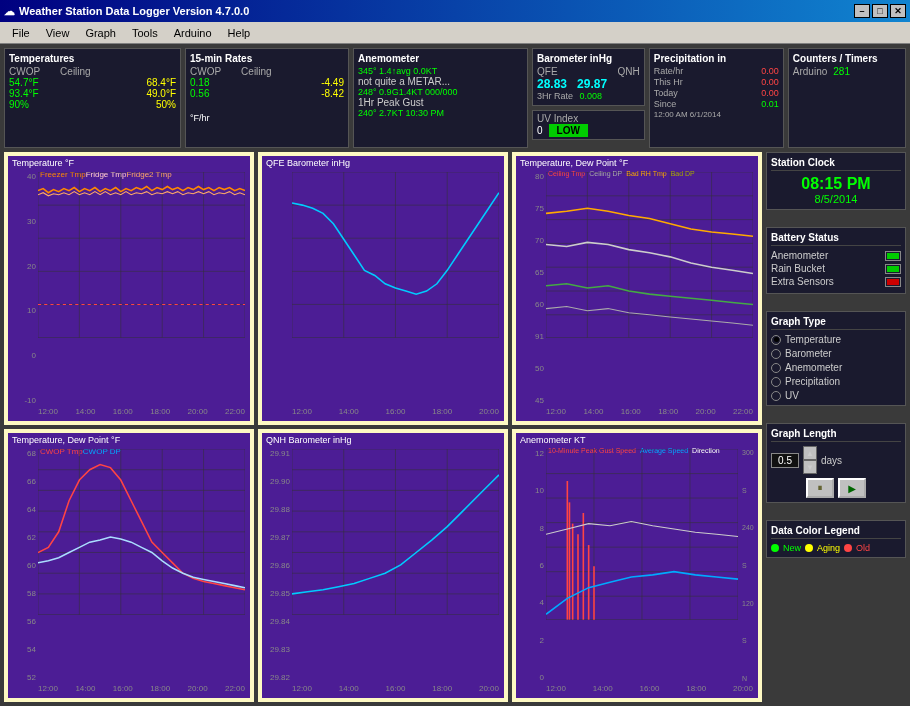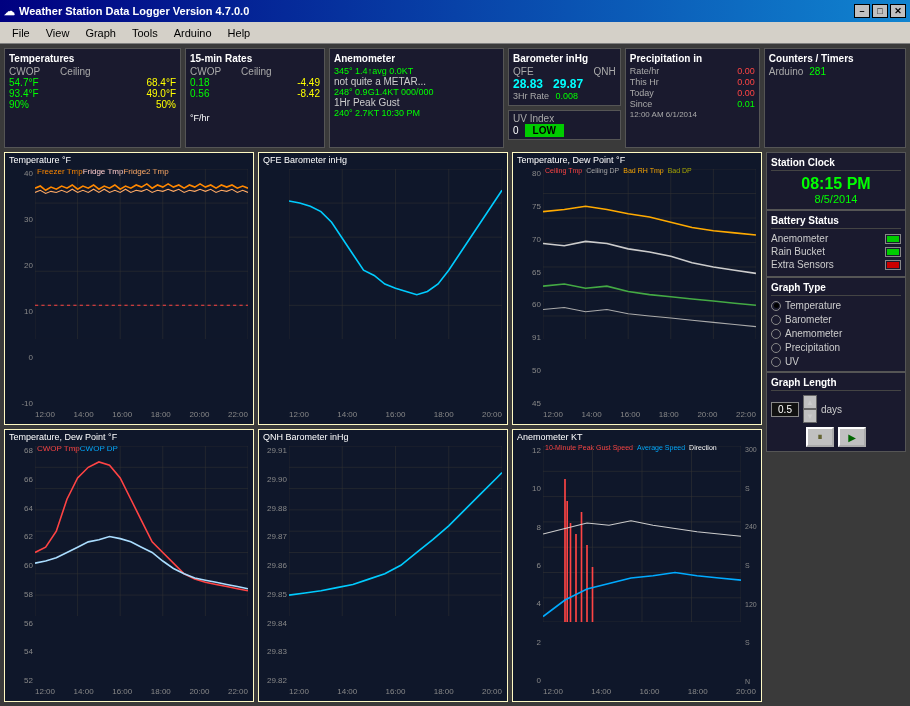--- a/index.html
+++ b/index.html
@@ -71,21 +71,21 @@
       color: #00ff00;
       font-size: 10px;
     }
     .panel-title {
       color: #ffffff;
       font-size: 10px;
       font-weight: bold;
       margin-bottom: 2px;
     }
     #panel-temp { width: 177px; }
-    #panel-rates { width: 140px; }
+    #panel-rates { width: 164px; }
     #panel-precipitation { width: 135px; }
     #panel-counters { flex: 1; }
     .panel-row { display: flex; justify-content: space-between; }
     .panel-label { color: #aaaaaa; }
     .val-green { color: #00ff00; }
     .val-yellow { color: #ffff00; }
     .val-white { color: #ffffff; }
     .panel-sub { display: flex; gap: 20px; }
     
     .uv-box {
@@ -117,22 +117,22 @@
       flex-direction: column;
       gap: 4px;
       flex: 1;
     }
     .graph-row {
       display: flex;
       gap: 4px;
       flex: 1;
     }
     .graph-panel {
-      background: #0f172a;
-      border: 1px solid #fef9c3;
+      background: #4c1d95;
+      border: 4px solid #fef9c3;
       flex: 1;
       position: relative;
       overflow: hidden;
     }
     .graph-title {
       color: #ffffff;
       font-size: 9px;
       padding: 2px 4px;
       position: absolute;
       top: 0; left: 0; right: 0;
@@ -166,21 +166,21 @@
       position: absolute;
       top: 14px; left: 32px;
       font-size: 8px;
       display: flex;
     }
     
     #right-panel {
       width: 140px;
       display: flex;
       flex-direction: column;
-      gap: 0;
+      gap: 17px;
     }
     .right-box {
       background: #1a1a2e;
       border: 1px solid #555;
       padding: 4px;
     }
     .right-box-title {
       color: #ffffff;
       font-size: 10px;
       font-weight: bold;
@@ -782,18 +782,29 @@
             <div class="stepper-btn">▼</div>
           </div>
           <span>days</span>
         </div>
         <div class="transport-btns">
           <div class="transport-btn pause">⏸</div>
           <div class="transport-btn play" style="color:#006600;">▶</div>
         </div>
       </div>
 
+      <div class="right-box">
+        <div class="right-box-title">Data Color Legend</div>
+        <div class="color-legend">
+          <span class="legend-dot" style="background:#00ff00;"></span>
+          <span style="color:#00ff00; font-size:9px;">New</span>
+          <span class="legend-dot" style="background:#ffff00;"></span>
+          <span style="color:#ffff00; font-size:9px;">Aging</span>
+          <span class="legend-dot" style="background:#ff4444;"></span>
+          <span style="color:#ff4444; font-size:9px;">Old</span>
+        </div>
+      </div>
 
     </div>
 
   </div>
 
 </div>
 
 </body></html>

